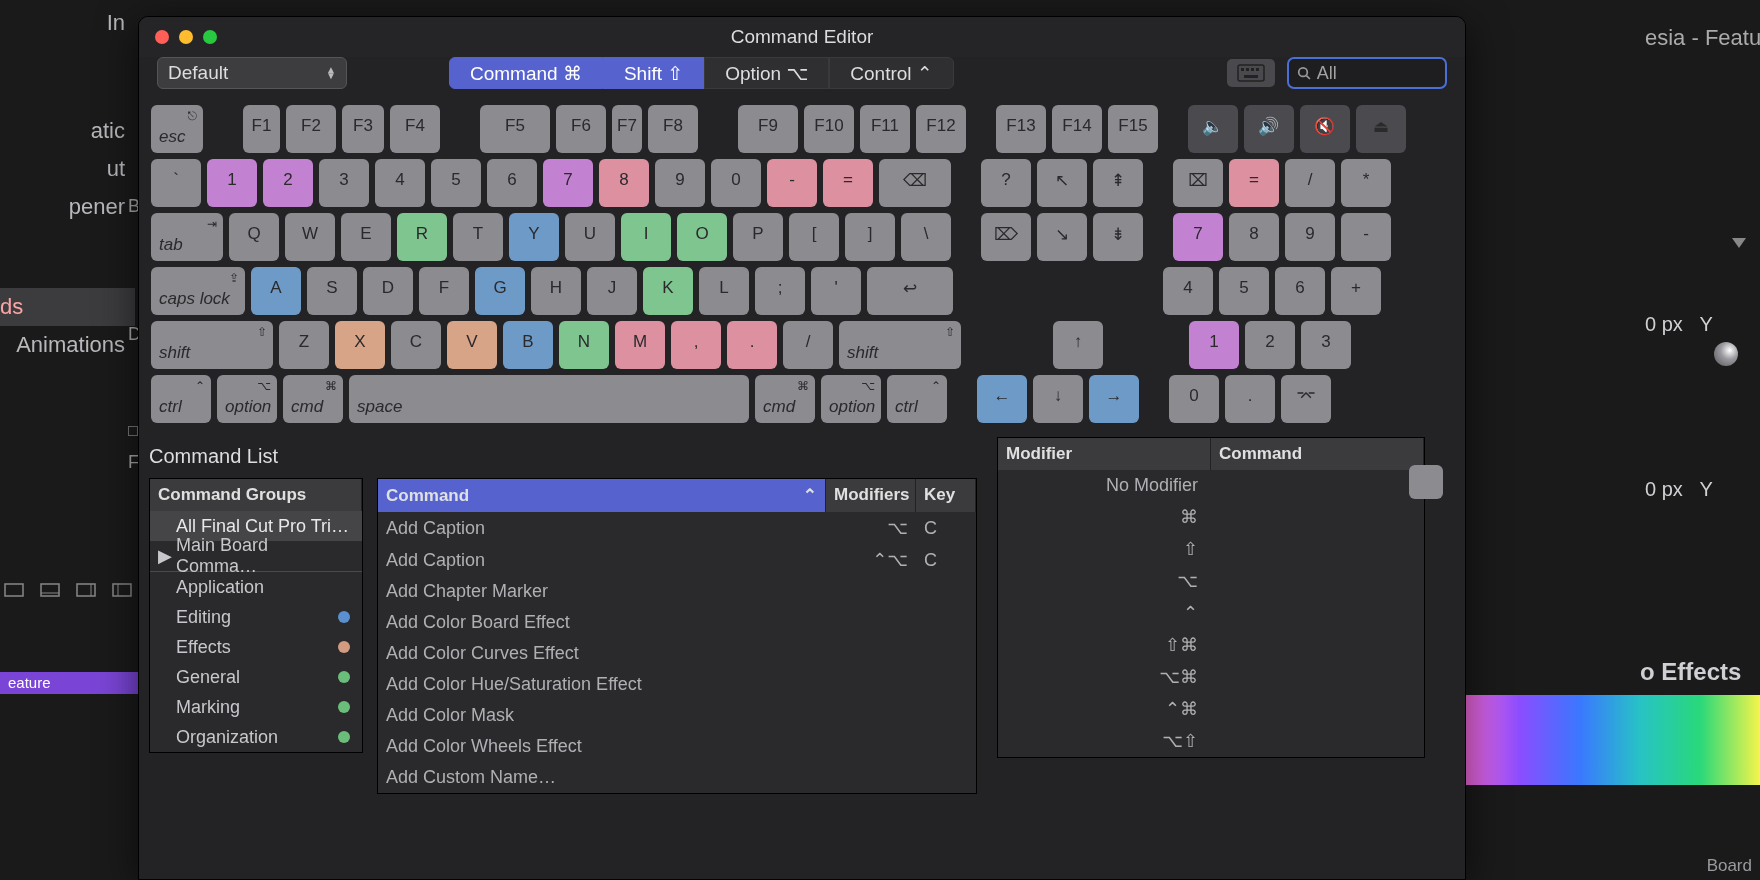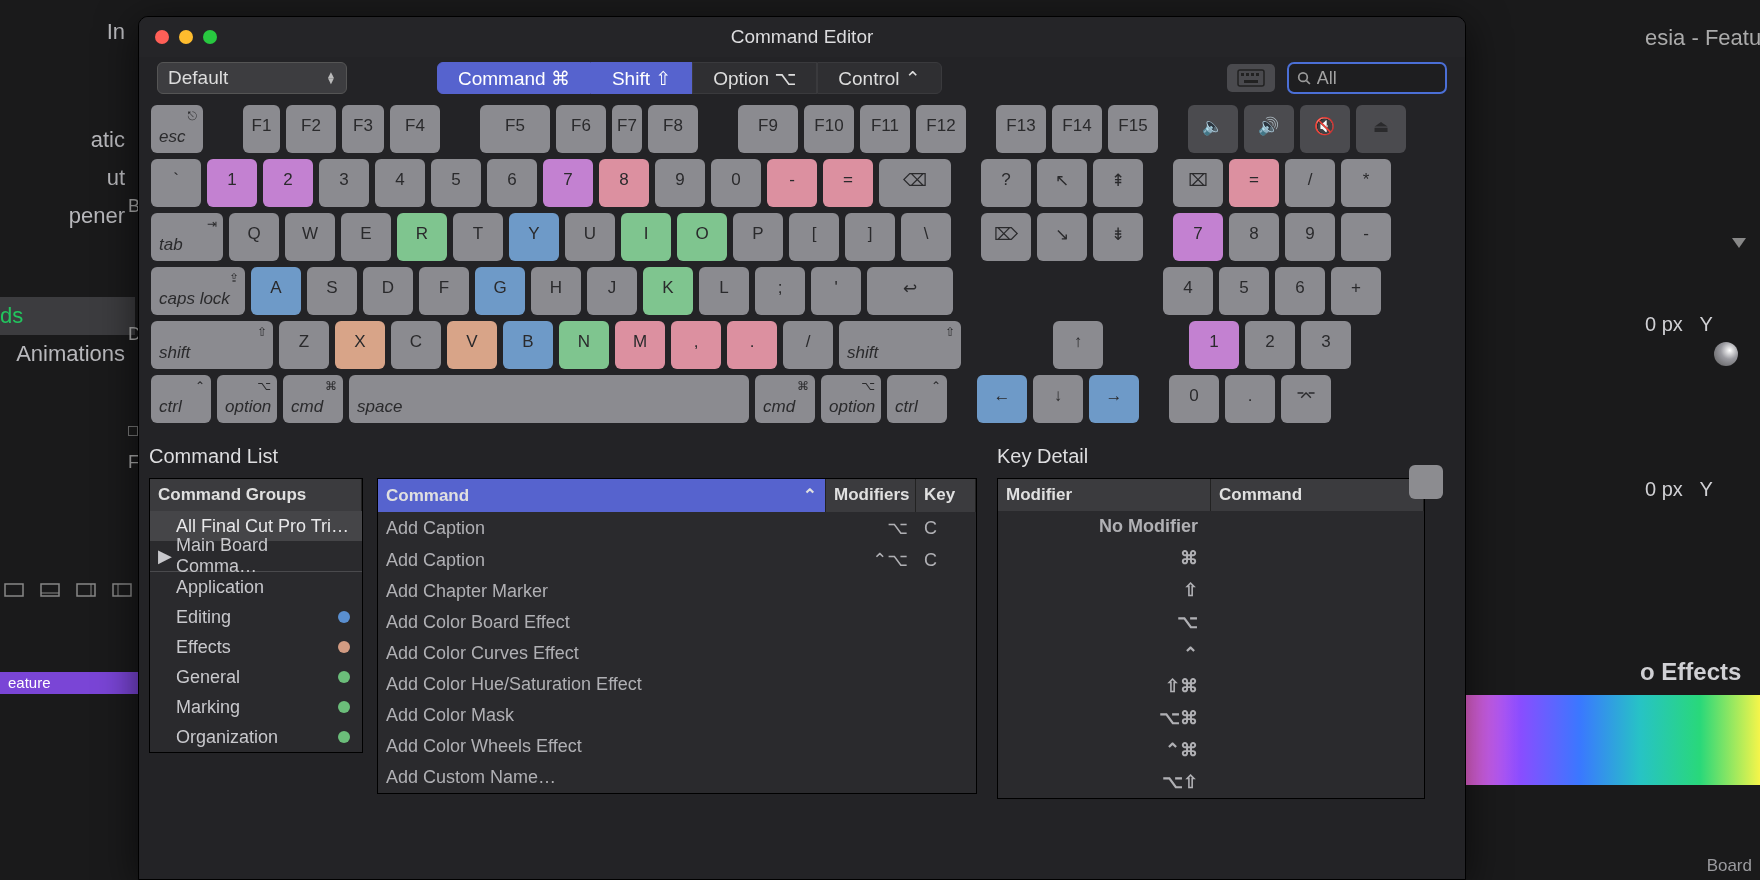--- a/index.html
+++ b/index.html
@@ -1,38 +1,38 @@
 <!DOCTYPE html>
 <html><head>
 <meta charset="utf-8">
 <style>
   * { box-sizing: border-box; margin: 0; padding: 0; font-family: -apple-system, "Helvetica Neue", Arial, sans-serif; }
   body { background:#1a1a1b; color:#c8c8cc; width:1760px; height:880px; overflow:hidden; position:relative; }
 
   
   .bg-left-nav { position:absolute; left:0; top:0; width:135px; height:880px; background:#1a1a1b; color:#b8b8bc; font-size:22px;}
   .bg-left-nav .item{padding:6px 10px 6px 0; text-align:right; white-space:nowrap; overflow:hidden;}
-  .bg-left-nav .sel{background:#3c3c3f; color:#22c55e; padding:6px 10px 6px 0;}
+  .bg-left-nav .sel{background:#3c3c3f; color:#fca5a5; padding:6px 10px 6px 0;}
   .bg-bottom-tab{position:absolute; left:0; top:672px; width:138px; height:22px; background:#7a45d6; color:#fff; font-size:15px; padding:2px 8px;}
   .bg-right{position:absolute; right:0; top:25px; width:115px; color:#aaa; font-size:22px; overflow:hidden; white-space:nowrap;}
   .bg-right-eff{position:absolute; right:0; top:658px; width:120px; color:#d0d0d4; font-size:24px; font-weight:600;}
   .bg-right-vals{position:absolute; right:0; width:115px; color:#d0d0d4; font-size:20px;}
   .bg-grad{position:absolute; right:0; top:695px; width:300px; height:90px; background:linear-gradient(90deg,#ff6cd8,#8a4dff,#3a78ff,#27c3c5,#29d87a,#f5f54a);}
   .icon-strip{position:absolute; left:0; top:575px; width:135px; height:30px; display:flex; gap:16px; align-items:center; justify-content:center;}
   .icon-strip svg{width:20px; height:16px;}
 
   
   .win { position:absolute; left:138px; top:16px; width:1328px; height:864px; background:#232326; border-radius:10px 10px 0 0; box-shadow:0 8px 40px rgba(0,0,0,.6); border:1px solid #000; overflow:hidden;}
   .titlebar{height:40px; display:flex; align-items:center; position:relative; background:#252528;}
   .traffic{display:flex; gap:10px; padding-left:16px;}
   .tdot{width:14px;height:14px;border-radius:50%;}
   .tred{background:#ff5f57}.tyel{background:#febc2e}.tgrn{background:#28c840}
   .title{position:absolute; left:0; right:0; text-align:center; font-size:19px; color:#dcdcde; font-weight:500;}
 
-  .toolbar{height:42px; display:flex; align-items:center; padding:0 18px; }
+  .toolbar{height:42px; display:flex; align-items:flex-start; padding:0 18px; gap:12px;}
   .preset{background:#3d3d40; border:1px solid #555; border-radius:6px; height:32px; width:190px; display:flex; align-items:center; justify-content:space-between; padding:0 10px; color:#ddd; font-size:19px;}
   .chev{display:flex;flex-direction:column; line-height:6px; font-size:10px; color:#bbb;}
   .mods{display:flex; margin-left:90px;}
   .mod{height:32px; padding:0 20px; display:flex; align-items:center; font-size:19px; color:#ddd; border:1px solid #3a3a3d; background:#2f2f32;}
   .mod:first-child{border-radius:6px 0 0 6px}
   .mod:last-child{border-radius:0 6px 6px 0}
   .mod.act{background:#5663ce; color:#fff; border-color:#5663ce;}
   .tb-right{margin-left:auto; display:flex; gap:12px; align-items:center;}
   .kbic{width:48px;height:28px;background:#4a4a4e;border-radius:5px;display:flex;align-items:center;justify-content:center;}
   .search{width:160px;height:32px;border:2px solid #4b6fd6;border-radius:7px;background:#1e1e20;display:flex;align-items:center;padding:0 8px;gap:6px;}
@@ -67,28 +67,28 @@
   .row .cell{padding:5px 8px;}
   .grp-row{height:30px; display:flex; align-items:center; padding:0 8px; font-size:18px;}
   .grp-row.sel{background:#454548; color:#e8e8ea;}
   .grp-row .arrow{width:18px; display:inline-block;}
   .grp-row .dot{width:12px;height:12px;border-radius:50%; margin-left:auto; margin-right:4px;}
   .sep{height:1px;background:#4a4a4d;}
 
   .key-detail-toggle{position:absolute; right:22px; top:448px; width:34px; height:34px; background:#8c8c90; border-radius:6px;}
 
   .rcol .thd .th{flex:1}
-  .rcol .row .cell:first-child{flex:1; text-align:right; padding-right:18px;font-weight:bold;}
+  .rcol .row .cell:first-child{flex:1; text-align:right; padding-right:18px;}
   .rcol .row .cell:last-child{flex:1}
 </style>
 </head>
 <body>
 
 <div class="bg-left-nav">
-  <div class="item" style="margin-top:13px">In</div>
+  <div class="item" style="margin-top:4px">In</div>
   <div class="item" style="margin-top:70px">atic</div>
   <div class="item">ut</div>
   <div class="item">pener</div>
   <div class="sel" style="margin-top:62px">ds</div>
   <div class="item">Animations</div>
 </div>
 <div style="position:absolute;left:128px;top:196px;font-size:18px;color:#aaa">B</div>
 <div style="position:absolute;left:128px;top:324px;font-size:18px;color:#aaa">D</div>
 <div style="position:absolute;left:128px;top:452px;font-size:18px;color:#aaa">F</div>
 <div style="position:absolute;left:128px;top:426px;width:10px;height:10px;border:1px solid #777;background:#1c1c1c"></div>
@@ -442,21 +442,20 @@
             </div>
             <div class="row">
               <div class="cell" style="flex:1">Add Custom Name…</div>
               <div class="cell" style="width:90px;text-align:right"></div>
               <div class="cell" style="width:60px"></div>
             </div>
           </div>
       </div>
     </div>
     <div class="rcol">
-      <div class="sec-title">Key Detail</div>
       <div class="tbl">
         <div class="thd">
           <div class="th">Modifier</div>
           <div class="th">Command</div>
         </div>
         <div id="kds">
             <div class="row">
               <div class="cell">No Modifier</div>
               <div class="cell"></div>
             </div>

